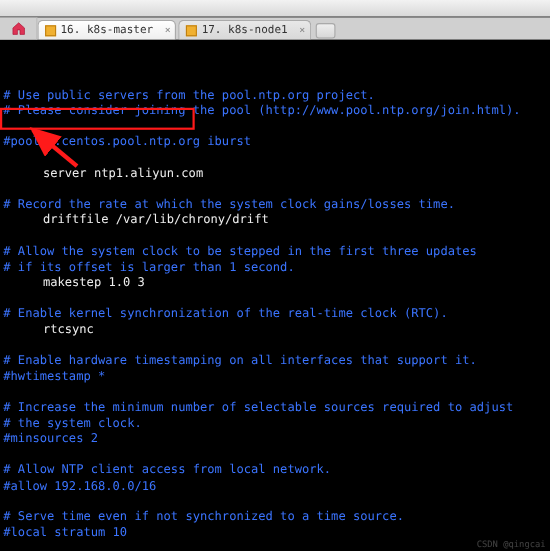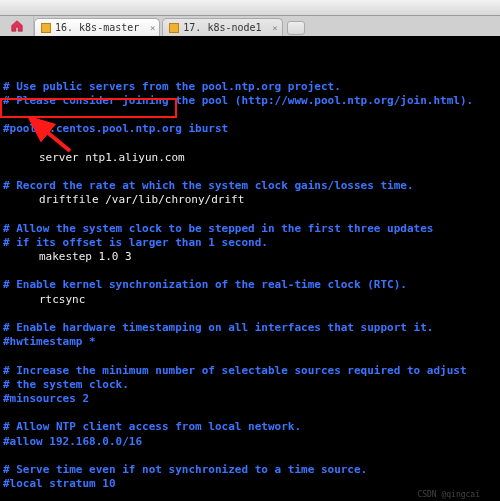--- a/index.html
+++ b/index.html
@@ -72,34 +72,34 @@
       border-radius: 3px;
       margin-left: 2px;
       margin-bottom: 1px;
     }
     .terminal {
       padding: 1px 3px;
       line-height: 14.2px;
       white-space: pre;
       position: relative;
     }
-    .c { color: #3b74ff; font-weight: bold; }
+    .c { color: #3b74ff; }
     .w { color: #eee; margin-left: 36px; }
     .highlight-box {
       position: absolute;
       border: 2px solid #ff1a1a;
       pointer-events: none;
     }
     .arrow {
       position: absolute;
       pointer-events: none;
     }
     .watermark {
       position: absolute;
-      right: 20px;
+      right: 4px;
       bottom: 2px;
       font-size: 8px;
       color: rgba(255,255,255,0.25);
     }
   </style>
 </head>
 <body>
 
 <div class="titlebar"></div>
 

